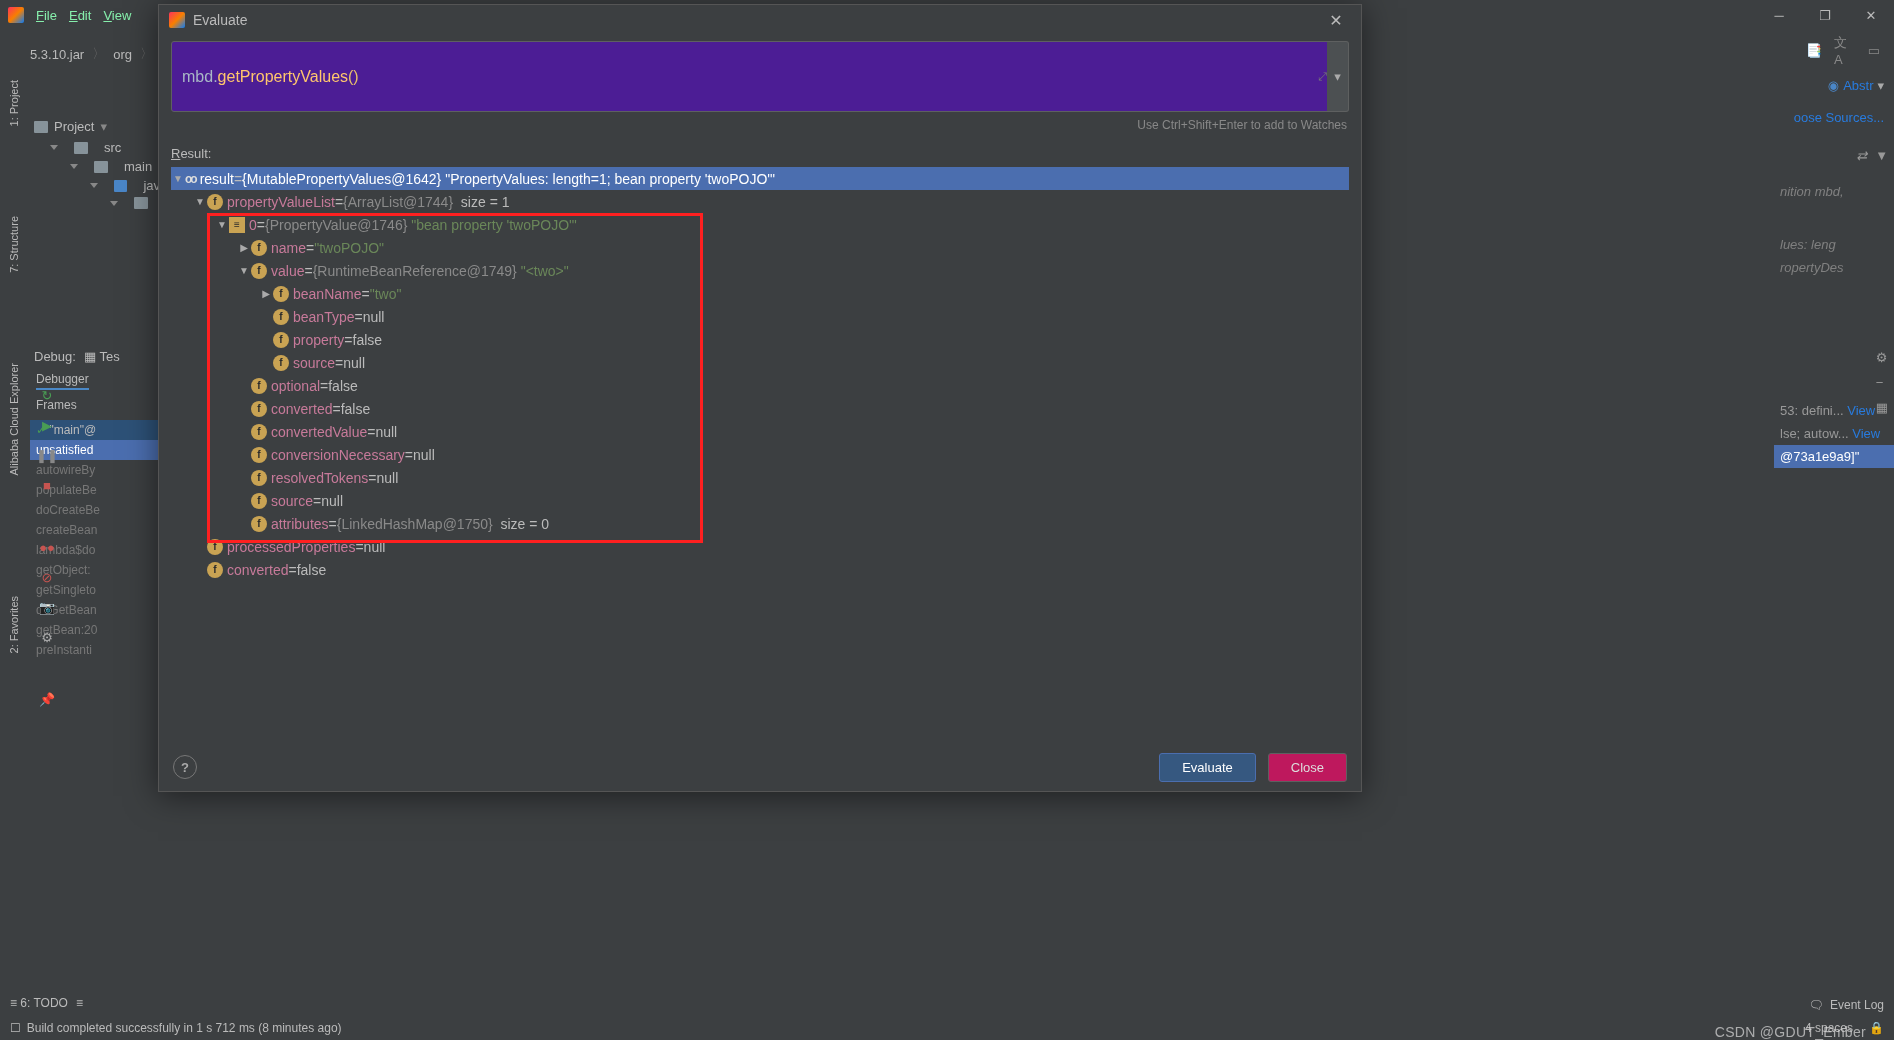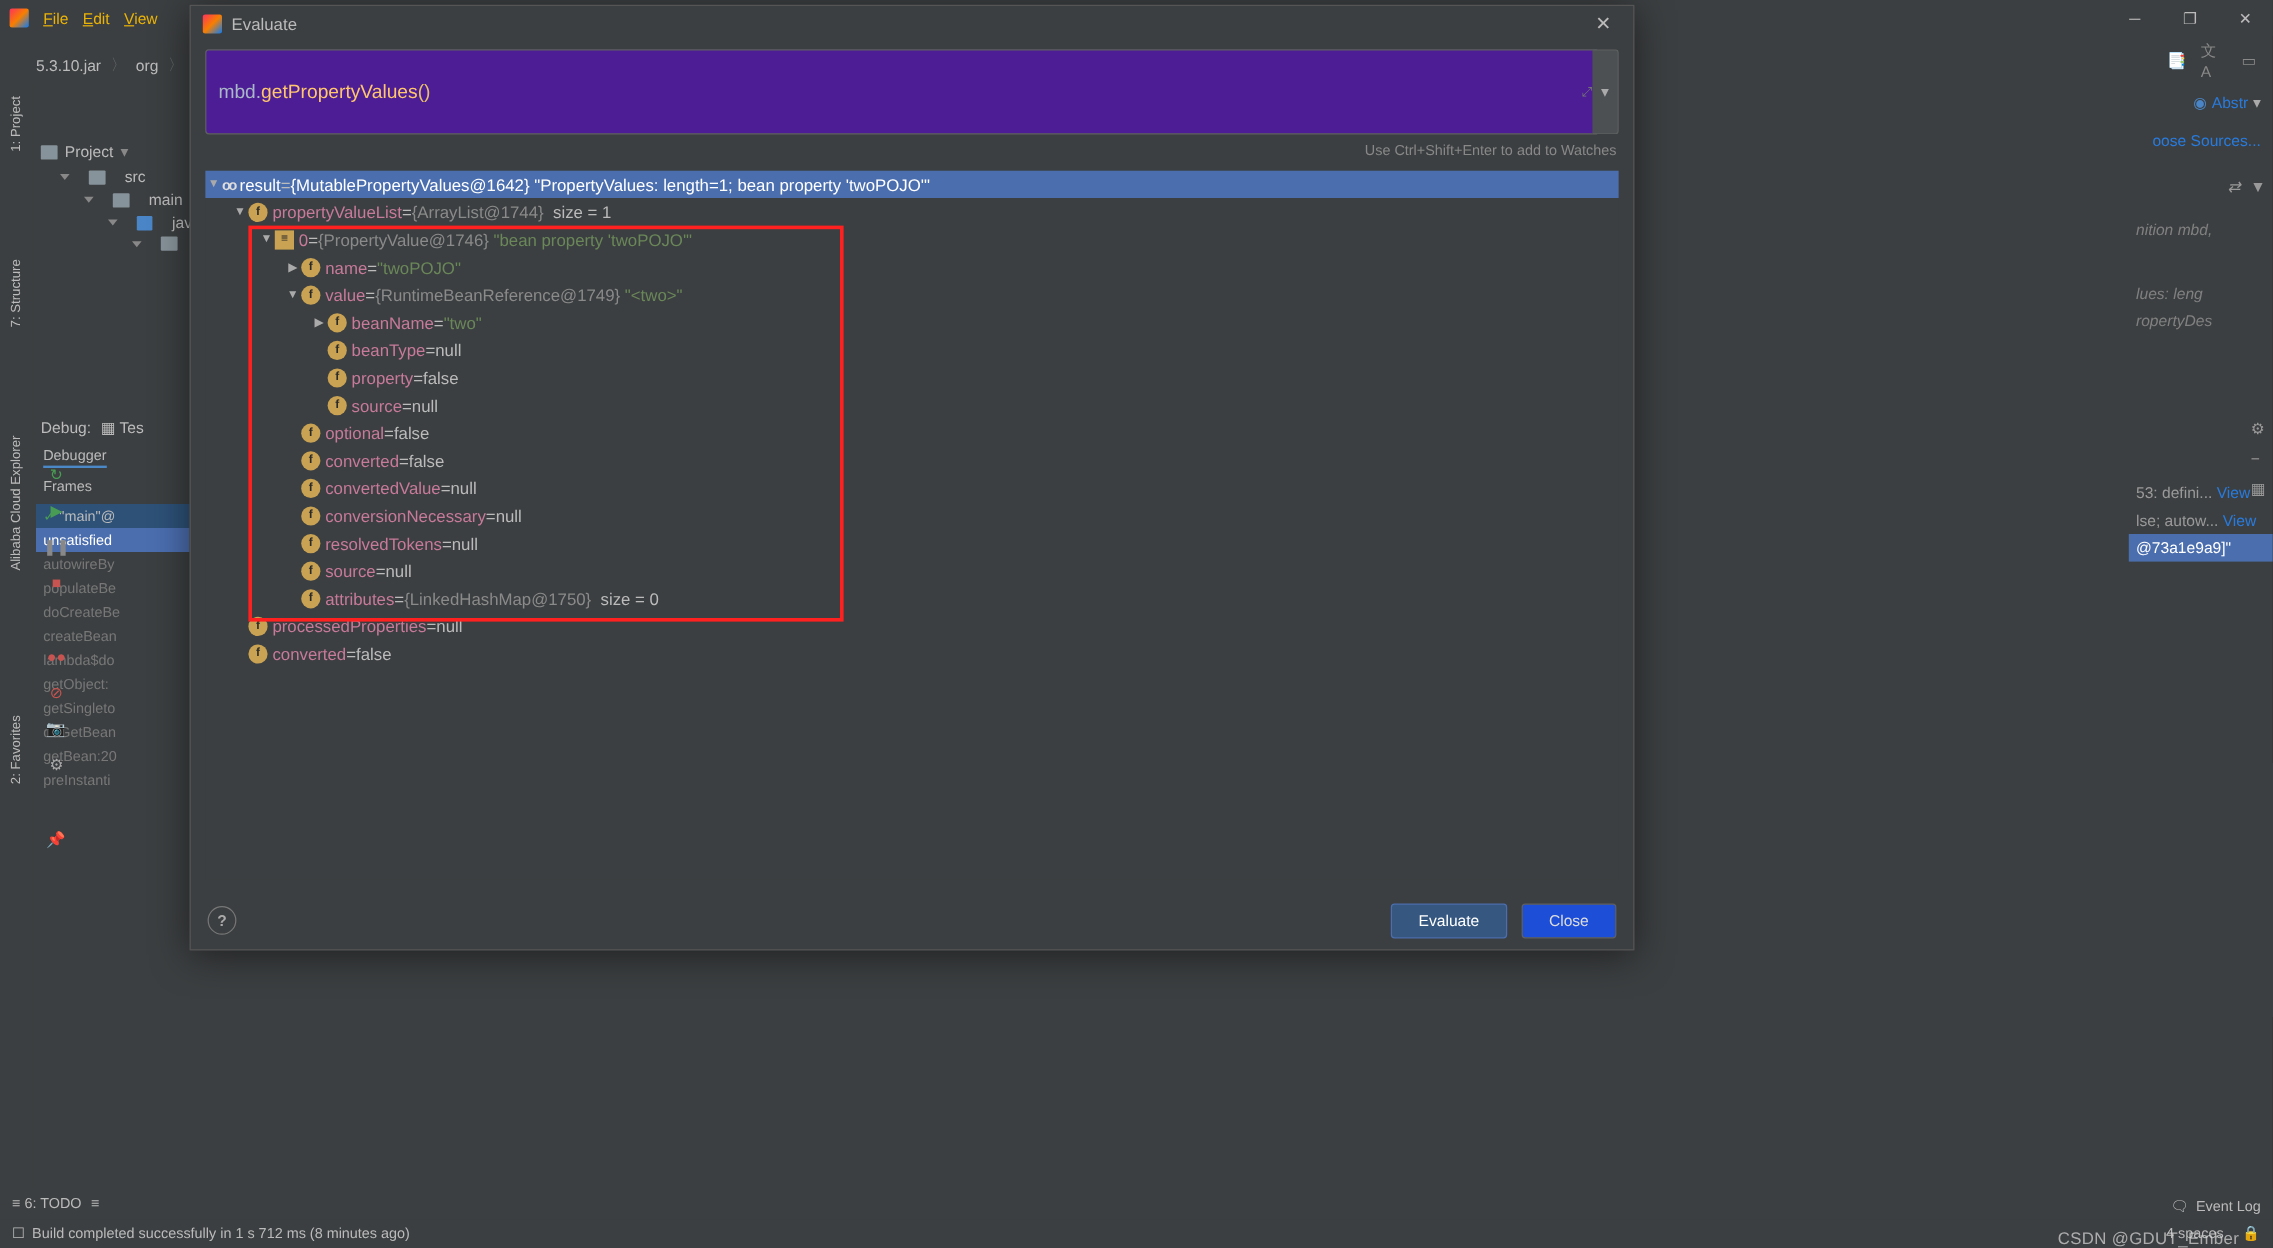--- a/index.html
+++ b/index.html
@@ -4,21 +4,21 @@
 <style>
 * { margin: 0; padding: 0; box-sizing: border-box; font-family: "Segoe UI", Arial, sans-serif; }
 body { background: #2b2b2b; color: #bbbbbb; font-size: 13px; width: 1894px; height: 1040px; overflow: hidden; position: relative; }
 
 
 .ide-bg { position: absolute; inset: 0; background: #3c3f41; }
 
 
 .menu-bar { position: absolute; top: 0; left: 0; right: 0; height: 30px; display: flex; align-items: center; padding: 0 8px; background: #3c3f41; gap: 12px; }
 .ij-logo { width: 16px; height: 16px; background: linear-gradient(135deg,#fe315d,#f77f00 50%,#087cfa); border-radius: 2px; }
-.menu-item { color: #eab308; font-size: 13px; cursor: pointer; }
+.menu-item { color: #86efac; font-size: 13px; cursor: pointer; }
 .menu-item u { text-decoration: underline; }
 .win-controls { position: absolute; top: 0; right: 0; display: flex; }
 .win-btn { width: 46px; height: 30px; display: flex; align-items: center; justify-content: center; color: #bbbbbb; }
 
 
 .breadc { position: absolute; top: 40px; left: 0; right: 0; height: 28px; padding-left: 30px; display: flex; align-items: center; gap: 8px; color: #bbbbbb; }
 .breadc .sep { color: #666; }
 .right-tools { position: absolute; top: 40px; right: 10px; display: flex; align-items: center; gap: 10px; }
 .tool-ic { width: 20px; height: 20px; display: flex; align-items: center; justify-content: center; color: #888; }
 
@@ -89,21 +89,21 @@
 .str { color: #6a8759; }
 .val { color: #bbb; }
 
 
 .redbox { position: absolute; border: 3px solid #ff2020; pointer-events: none; }
 
 
 .dlg-foot { height: 48px; display: flex; align-items: center; padding: 0 14px; gap: 12px; }
 .help-btn { width: 24px; height: 24px; border-radius: 50%; border: 1px solid #777; display: flex; align-items: center; justify-content: center; color: #aaa; font-weight: bold; cursor: pointer; }
 .spacer { flex: 1; }
-.btn { padding: 6px 22px; border-radius: 3px; border: 1px solid #5e6060; background: #1d4ed8; color: #ddd; cursor: pointer; font-size: 13px; }
+.btn { padding: 6px 22px; border-radius: 3px; border: 1px solid #5e6060; background: #be185d; color: #ddd; cursor: pointer; font-size: 13px; }
 .btn.primary { background: #365880; border-color: #4b6eaf; color: #fff; }
 
 .watermark { position:absolute; right:28px; bottom:0px; font-size:14px; color:#dcdcdc; opacity:.7; letter-spacing:.3px;}
 </style>
 </head>
 <body>
 
 <div class="ide-bg">
 
   <div class="menu-bar">
@@ -254,20 +254,21 @@
     </div>
     <div class="dlg-body">
       <div class="expr-row">
         <div class="expr">
           <span>mbd.</span><span class="mth">getPropertyValues</span><span class="par">()</span>
         </div>
         <div class="expand-ic">⤢</div>
         <div class="hist">▾</div>
       </div>
       <div class="hint">Use Ctrl+Shift+Enter to add to Watches</div>
+      <div class="lbl"><u>R</u>esult:</div>
 
       <div class="result-area" style="position:relative">
 
         <div class="rt-row sel">
           <span class="indent" style="width:0px"></span><span class="arrow">▼</span>
           <span class="oo-ic">oo</span>
           <span>result</span><span class="eq"> = </span>
           <span>{MutablePropertyValues@1642}</span>&nbsp;
           <span>"PropertyValues: length=1; bean property 'twoPOJO'"</span>
         </div>

